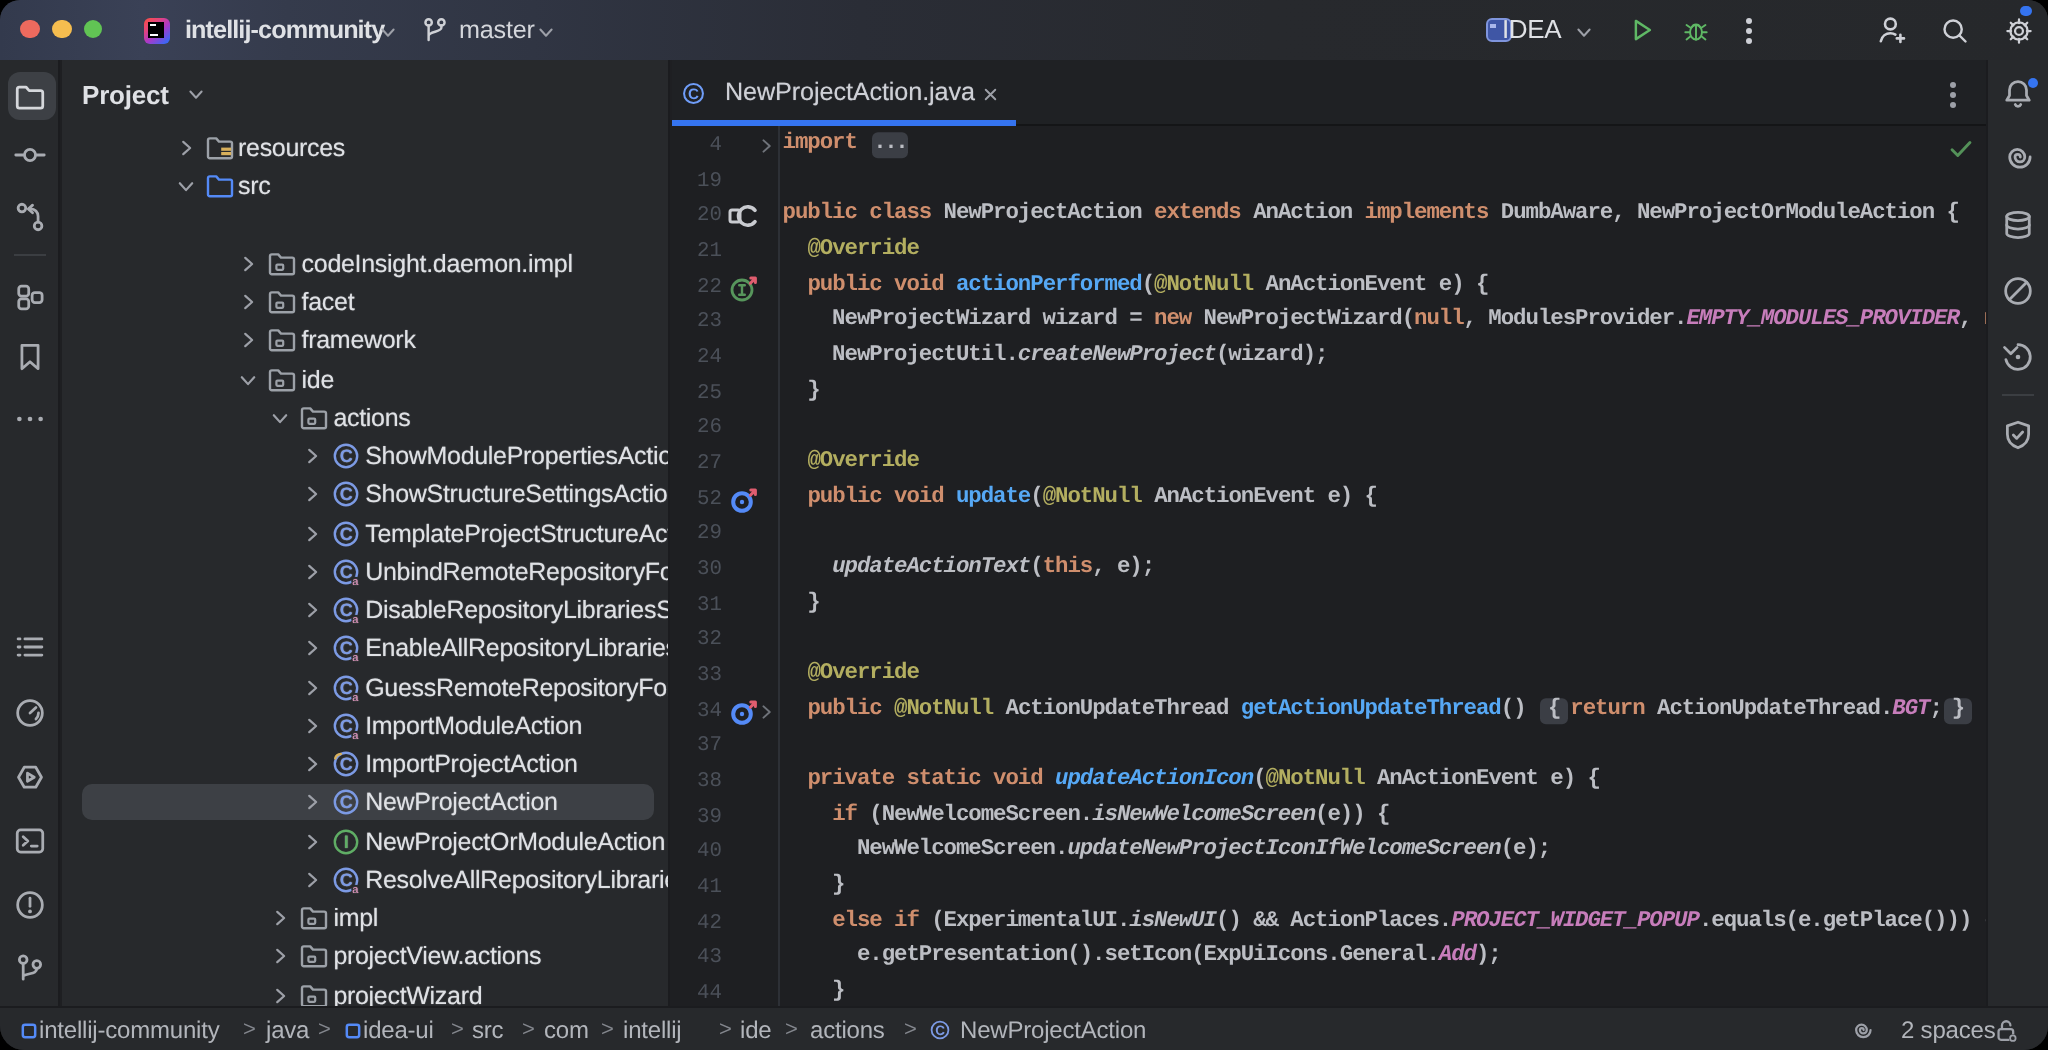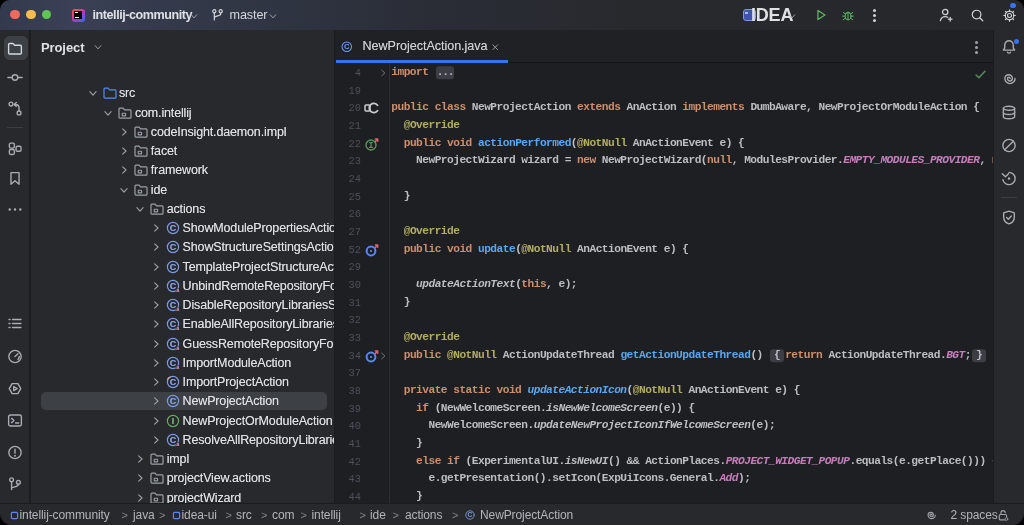--- a/index.html
+++ b/index.html
@@ -59,21 +59,21 @@
         <circle cx="11.4" cy="3.4" r="1.7" stroke="#cfd1d6" stroke-width="1.3" stroke-linecap="round" stroke-linejoin="round"></circle>
         <path d="M4.6 5.1v7.7M11.4 5.1v1.2c0 2.4-6.8 1.8-6.8 4.4" stroke="#cfd1d6" stroke-width="1.3" stroke-linecap="round" stroke-linejoin="round"></path>
       </svg>
 <span class="tbt" style="left:229.5px;font-size:12.6px;color:#d4d6db;letter-spacing:-.1px">master</span>
 <svg class="abs" style="left:273.0px;top:15.5px;transform:translate(-50%,-50%)" width="10" height="10" viewBox="0 0 16 16" fill="none">
         <path d="M3.5 6L8 11l4.5-5" stroke="#9da0a8" stroke-width="1.6" stroke-linecap="round" stroke-linejoin="round"></path>
       </svg>
 <div class="abs" style="left:742.5px;top:9px;width:13.5px;height:11.5px;border-radius:3px;border:1.4px solid #7f95dd;background:#3f56a5">
         <div class="abs" style="left:1.6px;top:1.6px;width:3px;height:2.2px;background:#aab7ea"></div>
       </div>
-<span class="tbt" style="left:751px;font-size:18px;font-weight:bold;letter-spacing:-.2px">IDEA</span>
+<span class="tbt" style="left:751px;font-size:13px;font-weight:normal;letter-spacing:-.2px">IDEA</span>
 <svg class="abs" style="left:791.5px;top:15.5px;transform:translate(-50%,-50%)" width="10" height="10" viewBox="0 0 16 16" fill="none">
         <path d="M3.5 6L8 11l4.5-5" stroke="#9da0a8" stroke-width="1.6" stroke-linecap="round" stroke-linejoin="round"></path>
       </svg>
 <svg class="abs" style="left:813.5px;top:8px" width="14" height="14" viewBox="0 0 16 16" fill="none">
         <path d="M4.5 2.8l8 5.2-8 5.2z" stroke="#5fb865" stroke-width="1.4" stroke-linecap="round" stroke-linejoin="round"></path>
       </svg>
 <svg class="abs" style="left:840.5px;top:8px" width="14" height="14" viewBox="0 0 16 16" fill="none">
         <ellipse cx="8" cy="9.3" rx="3.4" ry="4.2" stroke="#5fb865" stroke-width="1.1" stroke-linecap="round" stroke-linejoin="round"></ellipse>
         <path d="M5.6 6.4a2.6 2.6 0 014.8 0" stroke="#5fb865" stroke-width="1.1" stroke-linecap="round" stroke-linejoin="round"></path>
         <path d="M8 5.2v8.3M1.9 9.3h2.6M11.5 9.3h2.6M2.6 5.1l2.3 1.6M13.4 5.1l-2.3 1.6M2.6 13.4l2.3-1.8M13.4 13.4l-2.3-1.8" stroke="#5fb865" stroke-width="1.1" stroke-linecap="round" stroke-linejoin="round"></path>
@@ -151,38 +151,39 @@
         <circle cx="11.2" cy="5.9" r="1.8" stroke="#a9acb2" stroke-width="1.3" stroke-linecap="round" stroke-linejoin="round"></circle>
         <path d="M4.8 5.5v7.3M11.2 7.8c0 2.4-3 2-6.4 3.4" stroke="#a9acb2" stroke-width="1.3" stroke-linecap="round" stroke-linejoin="round"></path>
       </svg>
     </div>
 <div id="tree">
       <h1>Project</h1>
       <svg class="abs" style="left:66.5px;top:17.0px;transform:translate(-50%,-50%)" width="10" height="10" viewBox="0 0 16 16" fill="none">
         <path d="M3.5 6L8 11l4.5-5" stroke="#9da0a8" stroke-width="1.6" stroke-linecap="round" stroke-linejoin="round"></path>
       </svg>
 <div id="selrow" style="top:362.4px"></div>
+<div class="trow" style="left:0;top:34.4px;width:314px;height:19.3px">
+        <svg class="abs" style="left:61.5px;top:9.7px;transform:translate(-50%,-50%)" width="11" height="11" viewBox="0 0 16 16" fill="none">
+          <path d="M6 3.5L11 8l-5 4.5" stroke="#9da0a8" stroke-width="1.6" stroke-linecap="round" stroke-linejoin="round"></path>
+        </svg>
+        <svg class="abs" style="left:78.5px;top:9.7px;transform:translate(-50%,-50%)" width="16" height="16" viewBox="0 0 16 16" fill="none">
+          <path d="M2 4.1c0-.5.4-.9.9-.9h3.2l1.4 1.6h5.6c.5 0 .9.4.9.9v6.5c0 .5-.4.9-.9.9H2.9c-.5 0-.9-.4-.9-.9z" stroke="#9ca1a8" stroke-width="1.2" stroke-linecap="round" stroke-linejoin="round"></path>
+          <rect x="8.6" y="7.8" width="5" height="1.6" fill="#d8b05c"></rect>
+          <rect x="8.6" y="10" width="5" height="1.6" fill="#d8b05c"></rect>
+        </svg>
+        <span class="lab" style="left:88.0px">resources</span>
+      </div>
 <div class="trow" style="left:0;top:53.6px;width:314px;height:19.3px">
         <svg class="abs" style="left:61.5px;top:9.7px;transform:translate(-50%,-50%)" width="11" height="11" viewBox="0 0 16 16" fill="none">
           <path d="M3.5 6L8 11l4.5-5" stroke="#9da0a8" stroke-width="1.6" stroke-linecap="round" stroke-linejoin="round"></path>
         </svg>
         <svg class="abs" style="left:78.5px;top:9.7px;transform:translate(-50%,-50%)" width="16" height="16" viewBox="0 0 16 16" fill="none">
           <path d="M2 4.1c0-.5.4-.9.9-.9h3.2l1.4 1.6h5.6c.5 0 .9.4.9.9v6.5c0 .5-.4.9-.9.9H2.9c-.5 0-.9-.4-.9-.9z" stroke="#548af7" stroke-width="1.2" stroke-linecap="round" stroke-linejoin="round"></path>
         </svg>
         <span class="lab" style="left:88.0px">src</span>
-      </div>
-<div class="trow" style="left:0;top:72.9px;width:314px;height:19.3px">
-        <svg class="abs" style="left:77.4px;top:9.7px;transform:translate(-50%,-50%)" width="11" height="11" viewBox="0 0 16 16" fill="none">
-          <path d="M3.5 6L8 11l4.5-5" stroke="#9da0a8" stroke-width="1.6" stroke-linecap="round" stroke-linejoin="round"></path>
-        </svg>
-        <svg class="abs" style="left:94.4px;top:9.7px;transform:translate(-50%,-50%)" width="16" height="16" viewBox="0 0 16 16" fill="none">
-          <path d="M2 4.1c0-.5.4-.9.9-.9h3.2l1.4 1.6h5.6c.5 0 .9.4.9.9v6.5c0 .5-.4.9-.9.9H2.9c-.5 0-.9-.4-.9-.9z" stroke="#9ca1a8" stroke-width="1.2" stroke-linecap="round" stroke-linejoin="round"></path>
-          <rect x="5.2" y="8.3" width="3.4" height="2.6" rx=".5" stroke="#9ca1a8" stroke-width="1.1" stroke-linecap="round" stroke-linejoin="round"></rect>
-        </svg>
-        <span class="lab" style="left:103.9px">com.intellij</span>
       </div>
 <div class="trow" style="left:0;top:92.1px;width:314px;height:19.3px">
         <svg class="abs" style="left:93.3px;top:9.7px;transform:translate(-50%,-50%)" width="11" height="11" viewBox="0 0 16 16" fill="none">
           <path d="M6 3.5L11 8l-5 4.5" stroke="#9da0a8" stroke-width="1.6" stroke-linecap="round" stroke-linejoin="round"></path>
         </svg>
         <svg class="abs" style="left:110.3px;top:9.7px;transform:translate(-50%,-50%)" width="16" height="16" viewBox="0 0 16 16" fill="none">
           <path d="M2 4.1c0-.5.4-.9.9-.9h3.2l1.4 1.6h5.6c.5 0 .9.4.9.9v6.5c0 .5-.4.9-.9.9H2.9c-.5 0-.9-.4-.9-.9z" stroke="#9ca1a8" stroke-width="1.2" stroke-linecap="round" stroke-linejoin="round"></path>
           <rect x="5.2" y="8.3" width="3.4" height="2.6" rx=".5" stroke="#9ca1a8" stroke-width="1.1" stroke-linecap="round" stroke-linejoin="round"></rect>
         </svg>
         <span class="lab" style="left:119.8px">codeInsight.daemon.impl</span>
@@ -423,20 +424,21 @@
 <div class="ln" style="left:361px;top:143.68px">22</div>
 <svg class="gicon" style="left:371.5px;top:143.7px" width="16" height="16" viewBox="0 0 16 16" fill="none">
         <circle cx="7" cy="9" r="5" stroke="#57965c" stroke-width="1.4" stroke-linecap="round" stroke-linejoin="round"></circle>
         <path d="M7 6.6v4.8M5.6 6.6h2.8M5.6 11.4h2.8" stroke="#57965c" stroke-width="1.2" stroke-linecap="round" stroke-linejoin="round"></path>
         <path d="M11.2 5.6l2.3-2.3M13.7 5.3V3h-2.3" stroke="#e05d6f" stroke-width="1.5" stroke-linecap="round" stroke-linejoin="round"></path>
       </svg>
 <div class="cl" style="left:391.3px;top:143.68px"><span class="d">  </span><span class="k">public void </span><span class="m">actionPerformed</span><span class="d">(</span><span class="a">@NotNull</span><span class="d"> AnActionEvent e) {</span></div>
 <div class="ln" style="left:361px;top:161.35px">23</div>
 <div class="cl" style="left:391.3px;top:161.35px"><span class="d">    NewProjectWizard wizard = </span><span class="k">new </span><span class="d">NewProjectWizard(</span><span class="k">null</span><span class="d">, ModulesProvider.</span><span class="c">EMPTY_MODULES_PROVIDER</span><span class="d">, </span><span class="k">null</span></div>
 <div class="ln" style="left:361px;top:179.02px">24</div>
+<div class="cl" style="left:391.3px;top:179.02px"><span class="d">    NewProjectUtil.</span><span class="s">createNewProject</span><span class="d">(wizard);</span></div>
 <div class="ln" style="left:361px;top:196.69px">25</div>
 <div class="cl" style="left:391.3px;top:196.69px"><span class="d">  }</span></div>
 <div class="ln" style="left:361px;top:214.36px">26</div>
 <div class="ln" style="left:361px;top:232.03px">27</div>
 <div class="cl" style="left:391.3px;top:232.03px"><span class="d">  </span><span class="a">@Override</span></div>
 <div class="ln" style="left:361px;top:249.70px">52</div>
 <svg class="gicon" style="left:371.5px;top:249.7px" width="16" height="16" viewBox="0 0 16 16" fill="none">
         <circle cx="7" cy="9" r="4.4" stroke="#548af7" stroke-width="2.0" stroke-linecap="round" stroke-linejoin="round"></circle>
         <circle cx="7" cy="9" r="1.1" fill="#548af7"></circle>
         <path d="M11.2 5.6l2.3-2.3M13.7 5.3V3h-2.3" stroke="#e05d6f" stroke-width="1.5" stroke-linecap="round" stroke-linejoin="round"></path>

